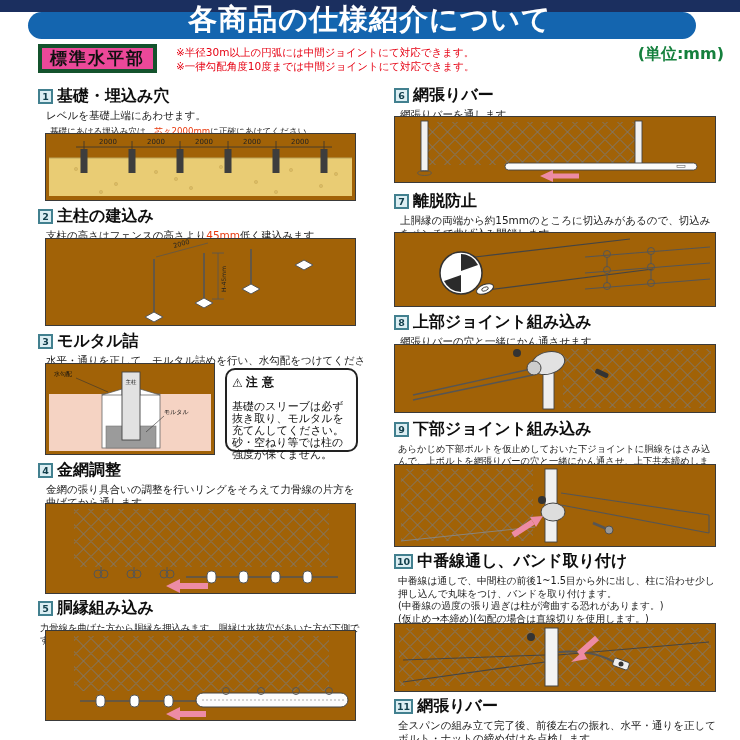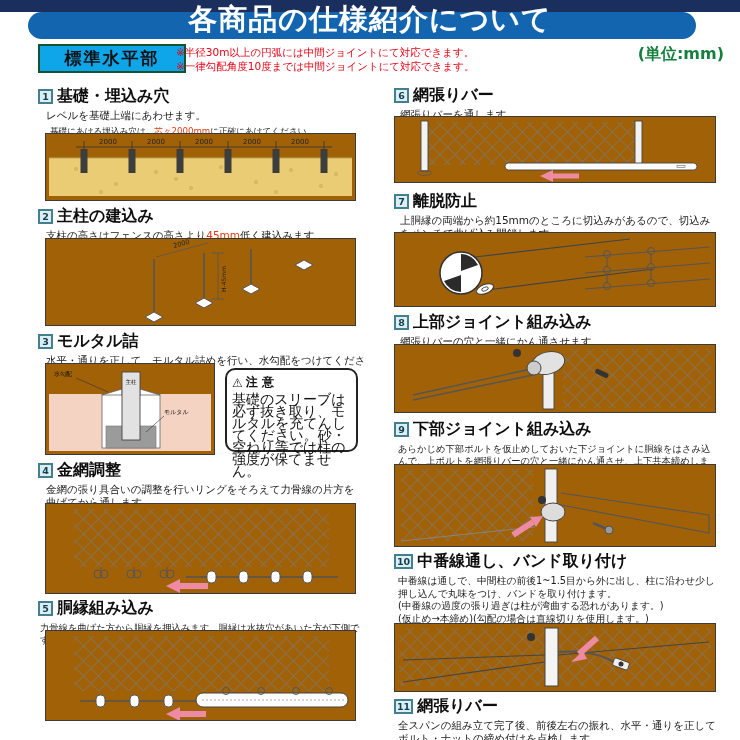--- a/index.html
+++ b/index.html
@@ -2,40 +2,40 @@
 <html><head>
 <meta charset="utf-8">
 <style>
   html,body{margin:0;padding:0;background:#fff;}
   .page{position:relative;width:740px;height:740px;background:#fff;overflow:hidden;
         font-family:"DejaVu Sans","Liberation Sans",sans-serif;color:#111;}
   .navy-strip{position:absolute;left:0;top:0;width:740px;height:12px;background:#1b2f5f;}
   .banner-pill{position:absolute;left:28px;top:12px;width:668px;height:27px;border-radius:14px;background:#1465af;}
   .page-title{position:absolute;left:0;top:0;width:740px;text-align:center;font-size:29px;font-weight:bold;
               color:#fff;letter-spacing:1px;line-height:38px;z-index:3;}
-  .label-box{position:absolute;left:38px;top:44px;width:148px;height:29px;border:2px solid #14532d;background:#0ea5e9;
+  .label-box{position:absolute;left:38px;top:44px;width:119px;height:29px;border:4px solid #14532d;background:#ec4899;
              display:flex;align-items:center;justify-content:center;font-size:17px;font-weight:bold;letter-spacing:2px;box-sizing:border-box;}
   .hnotes{position:absolute;left:176px;top:45px;font-size:10.5px;font-weight:normal;color:#e60012;line-height:14px;}
   .unit{position:absolute;right:16px;top:44px;font-size:16px;font-weight:bold;color:#15803d;}
   .sec{position:absolute;}
   .head{display:flex;align-items:center;gap:4px;}
   .numbox{min-width:15px;height:15px;padding:0 1px;border:2px solid #42808f;background:#dceef3;color:#123f4c;
           font-size:9.5px;font-weight:bold;display:flex;align-items:center;justify-content:center;box-sizing:border-box;}
   .stitle{font-size:16px;font-weight:bold;color:#0d0d0d;}
   .desc{font-size:10.5px;color:#1a1a1a;line-height:13px;}
   .desc-sm{font-size:9.3px;color:#1a1a1a;line-height:12px;}
   .tiny{font-size:8.6px;color:#222;line-height:11px;}
   .red{color:#e8380d;}
   .dia{position:absolute;border:1px solid #3a3a3a;background:#a16207;box-sizing:border-box;}
   .dia svg{display:block;}
   .caution{position:absolute;left:225px;top:368px;width:133px;height:84px;border:2px solid #222;border-radius:10px;
            background:#fff;box-sizing:border-box;padding:4px 5px;}
   .caution-head{font-size:12px;font-weight:bold;display:flex;align-items:center;gap:3px;}
   .warn{font-size:12px;color:#111;}
-  .caution-text{font-size:14px;line-height:12px;margin-top:2px;color:#111;}
+  .caution-text{font-size:11px;line-height:12px;margin-top:10px;color:#111;}
 </style>
 </head>
 <body>
 
 <div class="page">
 
   <svg width="0" height="0" style="position:absolute" aria-hidden="true">
     <defs>
       <pattern id="mesh" width="15" height="15" patternUnits="userSpaceOnUse">
         <path d="M0,7.5 L7.5,0 L15,7.5 L7.5,15 Z" fill="none" stroke="#7a7a7a" stroke-width="0.9"></path>

